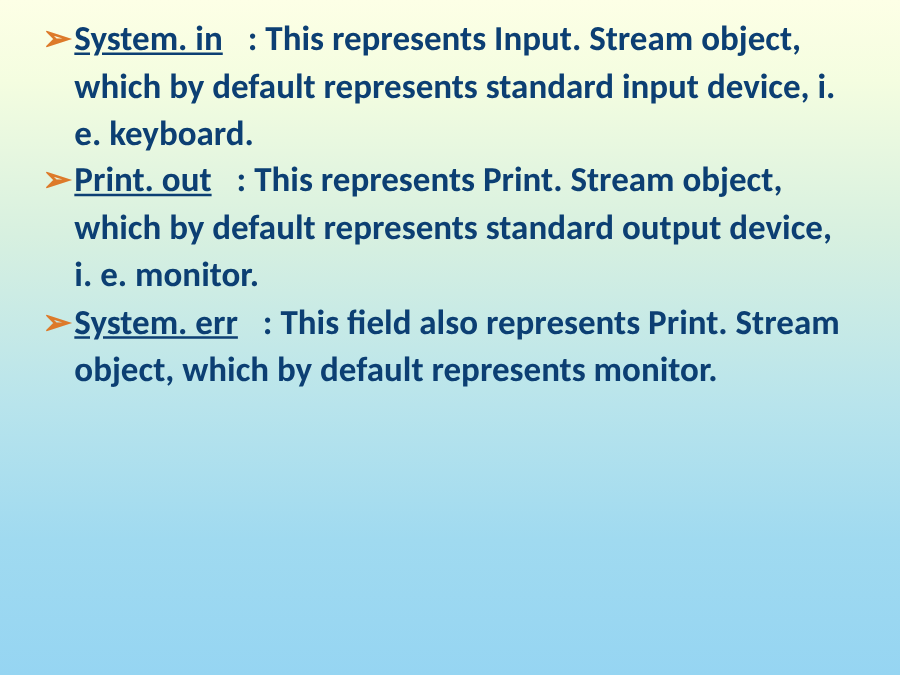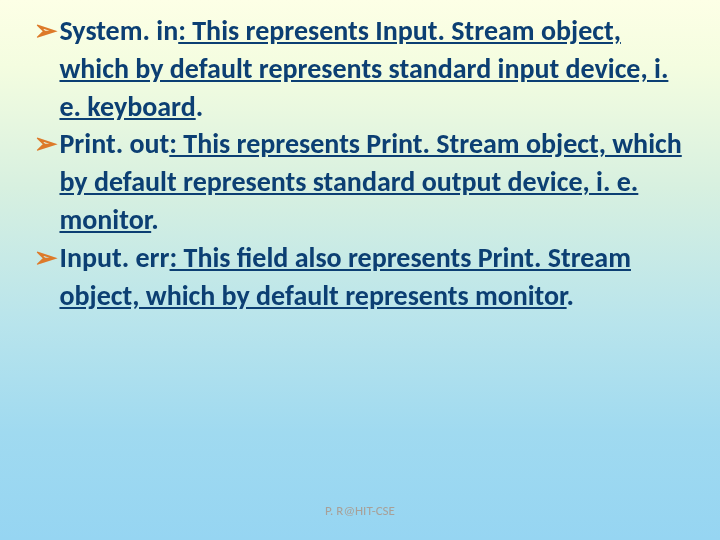--- a/index.html
+++ b/index.html
@@ -33,23 +33,24 @@
     font-size: 28px;
     font-weight: 700;
     margin-right: 2px;
     line-height: 1.35;
     flex: 0 0 auto;
   }
   .text {
     flex: 1 1 auto;
   }
   .term {
+    text-decoration: underline;
   }
   .rest {
-    text-decoration: underline;
+    margin-left: 20px;
   }
   .period {
     text-decoration: none;
   }
   .footer {
     position: absolute;
     left: 0;
     right: 0;
     bottom: 22px;
     text-align: center;
@@ -74,20 +75,19 @@
     <div class="item">
       <span class="bullet">➢</span>
       <span class="text">
         <span class="term">Print. out</span><span class="rest">: This represents Print. Stream object, which by default represents standard output device, i. e. monitor</span><span class="period">.</span>
       </span>
     </div>
 
     <div class="item">
       <span class="bullet">➢</span>
       <span class="text">
-        <span class="term">Input. err</span><span class="rest">: This field also represents Print. Stream object, which by default represents monitor</span><span class="period">.</span>
+        <span class="term">System. err</span><span class="rest">: This field also represents Print. Stream object, which by default represents monitor</span><span class="period">.</span>
       </span>
     </div>
 
   </div>
 
-  <div class="footer">P. R@HIT-CSE</div>
 </div>
 
 </body></html>

